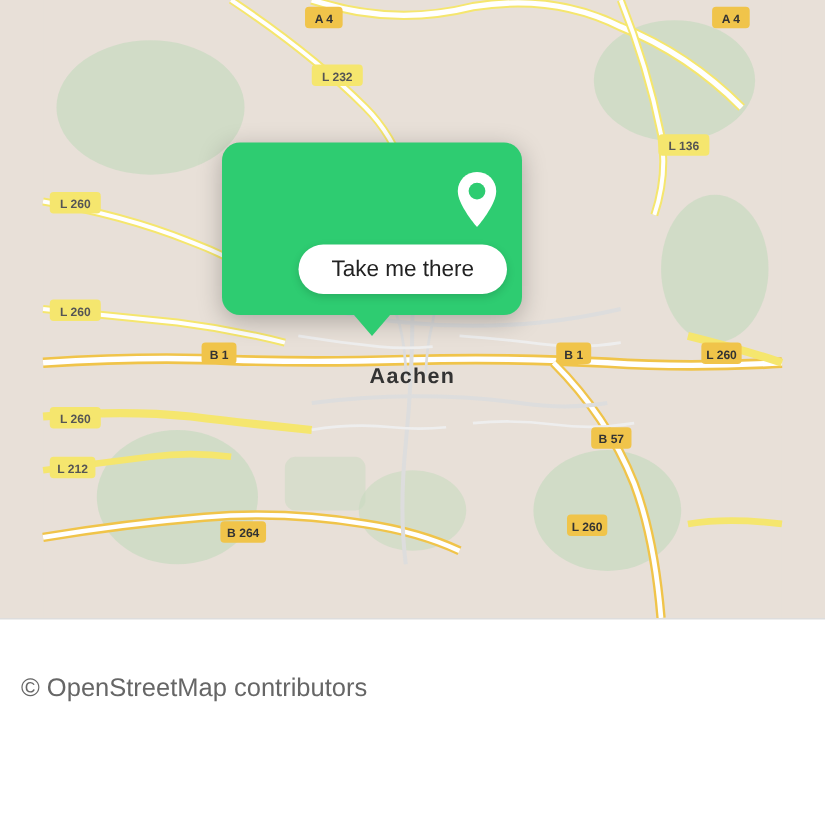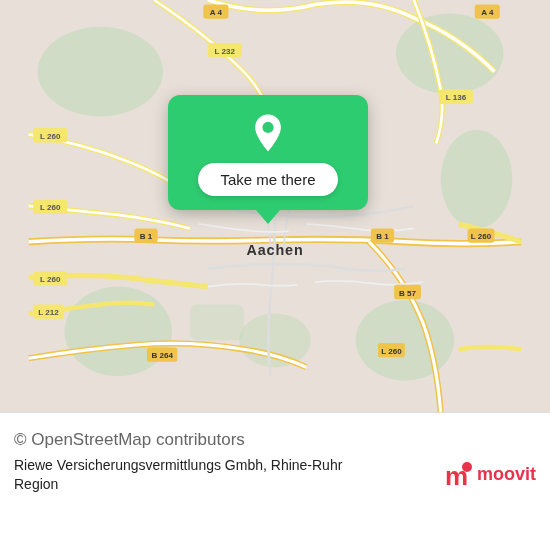--- a/index.html
+++ b/index.html
@@ -24,27 +24,27 @@
       width: 100%;
       height: 100%;
       position: absolute;
       top: 0; left: 0;
     }
 
     
     #popup {
       position: absolute;
       top: 95px;
-      left: 168px;
+      left: 148px;
       width: 200px;
       background: #2ecc71;
       border-radius: 12px;
       display: flex;
       flex-direction: column;
-      align-items: center;
+      align-items: flex-end;
       padding: 18px 10px 14px 10px;
       box-shadow: 0 4px 16px rgba(0,0,0,0.25);
       z-index: 10;
     }
 
     #popup::after {
       content: '';
       position: absolute;
       bottom: -14px;
       left: 50%;
@@ -219,27 +219,13 @@
       <circle cx="20" cy="18" r="16" fill="white" opacity="0.3"></circle>
       <path d="M20 2 C11 2 4 9 4 18 C4 30 20 48 20 48 C20 48 36 30 36 18 C36 9 29 2 20 2Z" fill="white"></path>
       <circle cx="20" cy="18" r="7" fill="#2ecc71"></circle>
     </svg>
     <button id="popup-btn">Take me there</button>
   </div>
 </div>
 
 <div id="footer">
   <div id="copyright">© OpenStreetMap contributors</div>
-  <div id="footer-row">
-    <div id="place-name">
-      <span>Riewe Versicherungsvermittlungs Gmbh, Rhine-Ruhr<br>Region</span>
-    </div>
-    <div id="moovit-logo">
-
-      <svg width="32" height="32" viewBox="0 0 32 32" xmlns="http://www.w3.org/2000/svg">
-        <rect width="32" height="32" rx="6" fill="white"></rect>
-        <text x="4" y="26" font-size="26" font-weight="bold" fill="#e8334a" font-family="Arial">m</text>
-        <circle cx="26" cy="8" r="5" fill="#e8334a"></circle>
-      </svg>
-      <span id="moovit-text" style="font-size:18px;font-weight:bold;color:#e8334a;">moovit</span>
-    </div>
-  </div>
 </div>
 
 </body></html>

